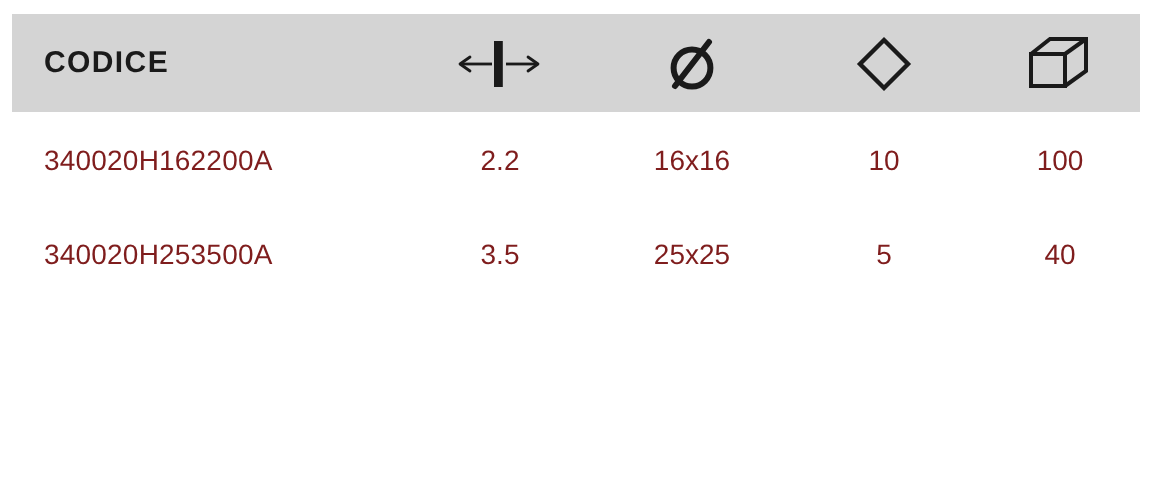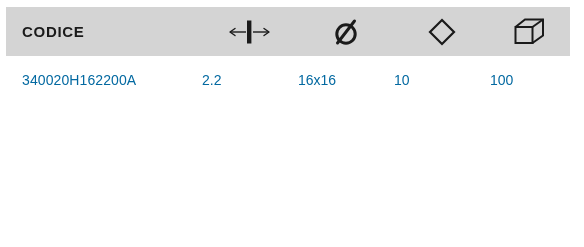--- a/index.html
+++ b/index.html
@@ -73,29 +73,30 @@
   tbody tr.striped {
     background: #d4d4d4;
   }
   tbody td {
     height: 47px;
     padding: 0;
     margin: 0;
     vertical-align: middle;
     border: none;
     font-size: 14px;
-    color: #0369a1;
+    color: #7f1d1d;
     font-weight: normal;
   }
   td.code-cell {
     text-align: left;
     padding-left: 16px;
     letter-spacing: 0.1px;
   }
   td.num-cell {
+    text-align: center;
   }
 </style>
 </head>
 <body>
 
 <div class="page">
 
   <table class="spec-table">
     <colgroup>
       <col class="c-code">
@@ -156,18 +157,25 @@
 
       <tr>
         <td class="code-cell">340020H162200A</td>
         <td class="num-cell">2.2</td>
         <td class="num-cell">16x16</td>
         <td class="num-cell">10</td>
         <td class="num-cell">100</td>
       </tr>
 
 
+      <tr>
+        <td class="code-cell">340020H253500A</td>
+        <td class="num-cell">3.5</td>
+        <td class="num-cell">25x25</td>
+        <td class="num-cell">5</td>
+        <td class="num-cell">40</td>
+      </tr>
 
 
     </tbody>
   </table>
 
 </div>
 
 </body></html>

